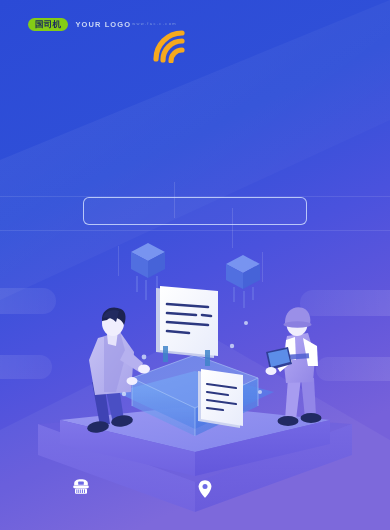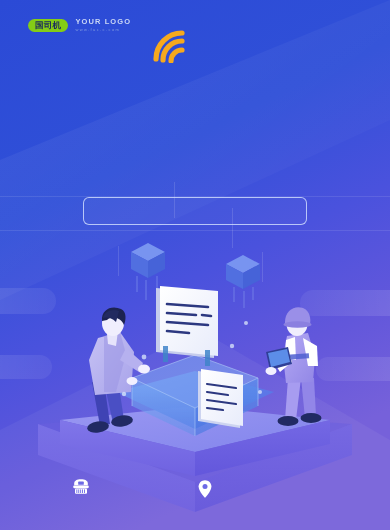--- a/index.html
+++ b/index.html
@@ -58,21 +58,21 @@
     color: #1b2b5e;
     font-size: 8.5px;
     line-height: 9px;
     letter-spacing: 0.3px;
     font-weight: bold;
     white-space: nowrap;
     font-family: "DejaVu Sans", sans-serif;
   }
   #logo-word-block {
     display: flex;
-    flex-direction: column;
+    flex-direction: row;
     justify-content: center;
     gap: 1px;
   }
   #logo-word {
     color: #c9d6f5;
     font-size: 7.5px;
     line-height: 8px;
     letter-spacing: 1.1px;
     font-weight: bold;
     white-space: nowrap;

